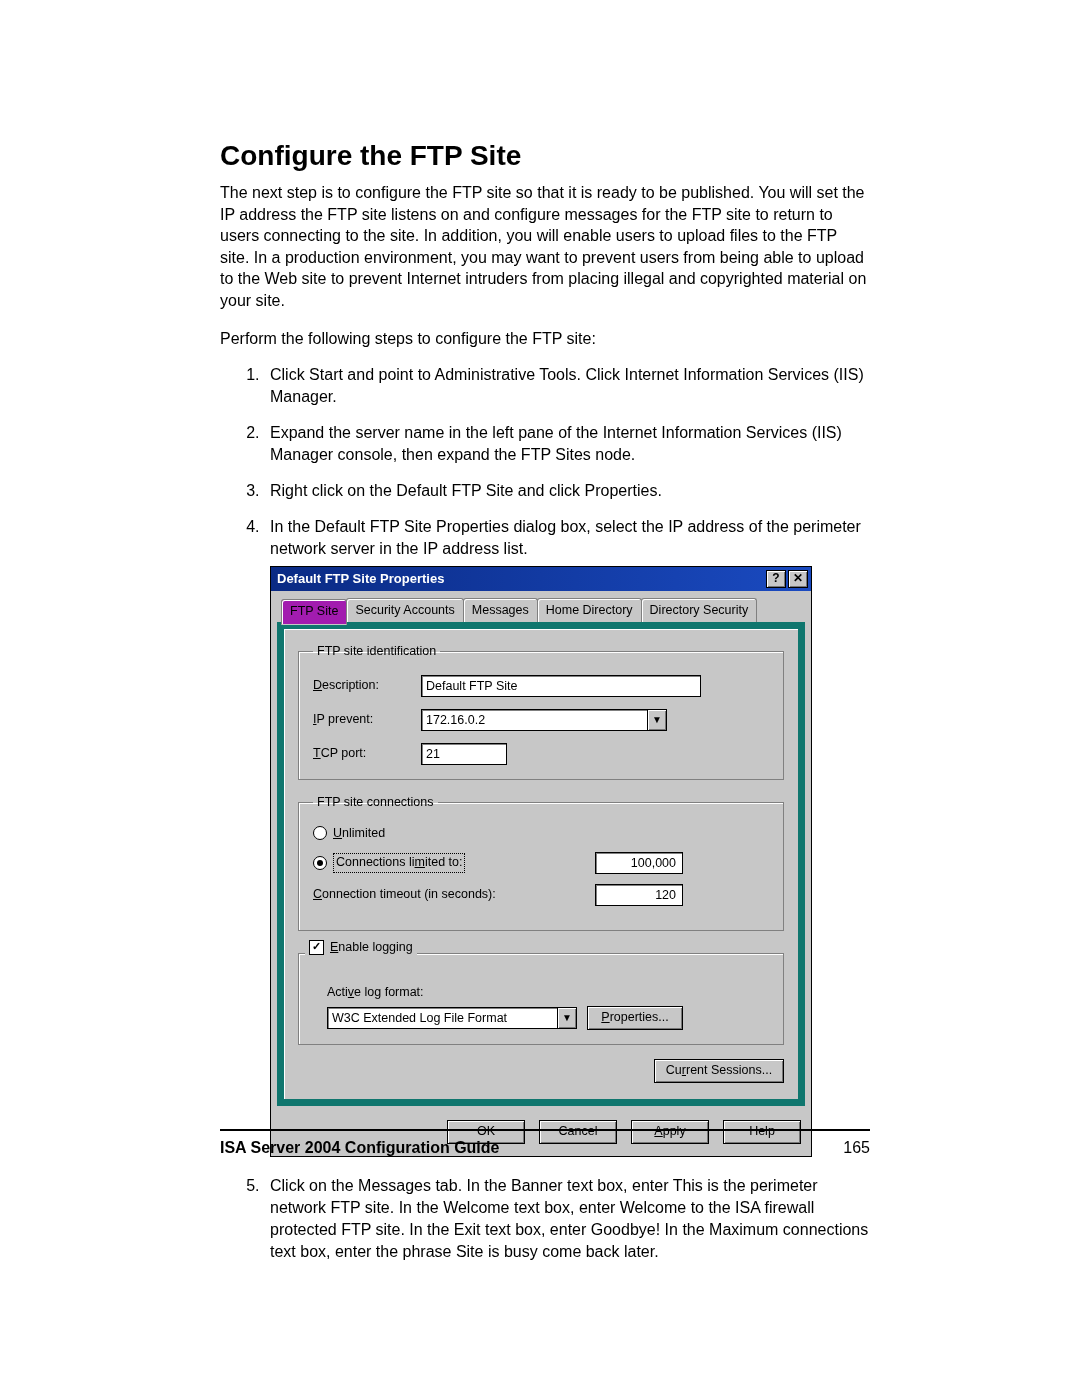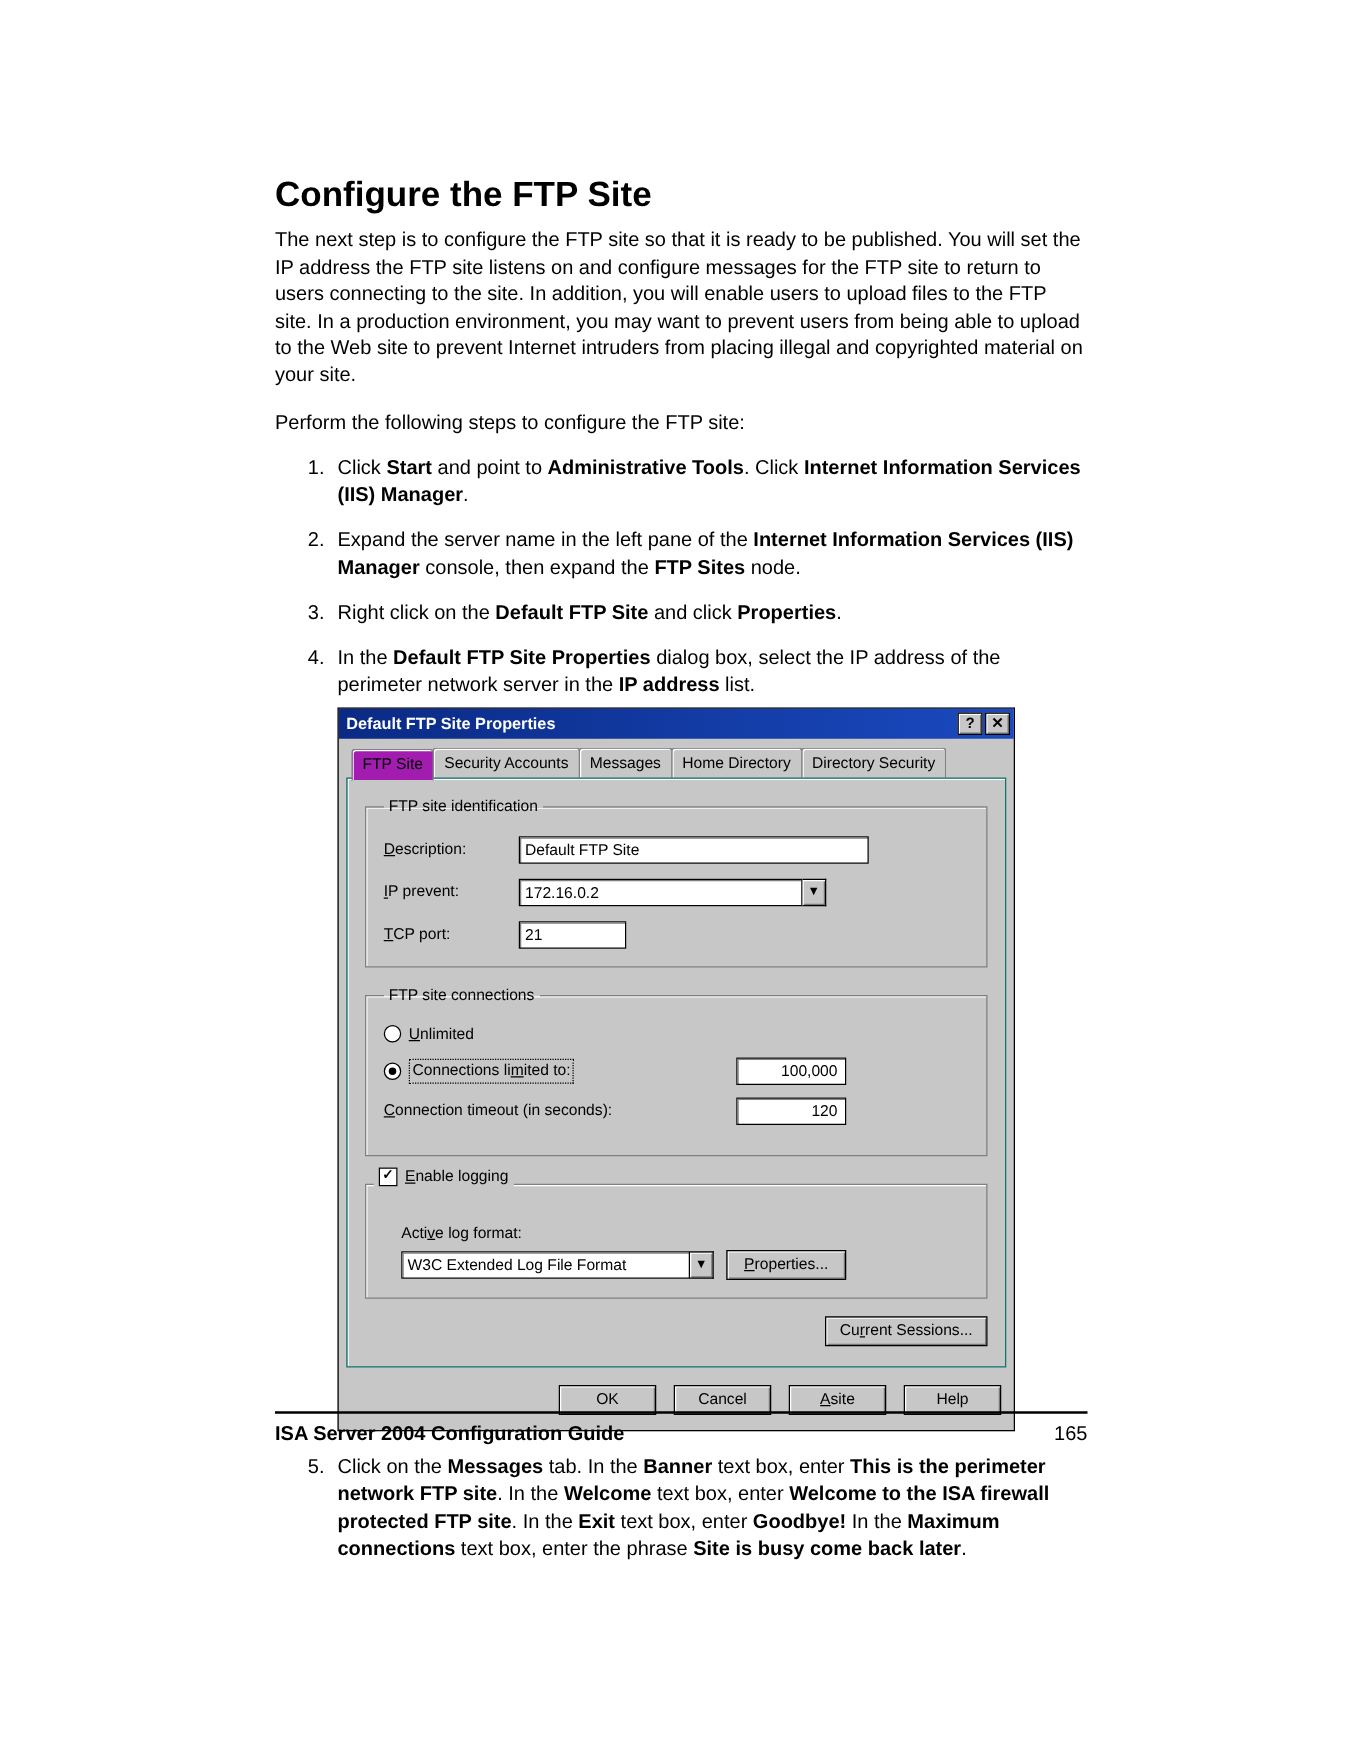--- a/index.html
+++ b/index.html
@@ -36,21 +36,21 @@
   ol.steps {
     font-size: 16px;
     line-height: 1.38;
     padding-left: 44px;
     margin: 0;
   }
   ol.steps > li {
     margin-bottom: 14px;
     padding-left: 6px;
   }
-  b { font-weight: bold; }
+  b { font-weight: normal; }
 
   
   .dialog-wrap {
     margin: 6px 0 18px 0;
   }
   .dialog {
     width: 540px;
     background: #c7c7c7;
     border: 1px solid #000;
     font-family: Tahoma, "MS Sans Serif", Arial, sans-serif;
@@ -104,21 +104,21 @@
   }
   .tab.active {
     background: #a21caf;
     top: 2px;
     z-index: 2;
     border-bottom: 1px solid #c7c7c7;
     margin-bottom: -1px;
   }
   .tab-panel {
     margin: 0 6px 6px 6px;
-    border: 1px solid #0f766e;
+    border: 7px solid #0f766e;
     box-shadow: inset 1px 1px 0 #fff;
     background: #c7c7c7;
     padding: 14px 14px 16px 14px;
     position: relative;
   }
   fieldset.groupbox {
     border: 1px solid #808080;
     box-shadow: inset 1px 1px 0 #fff;
     border-radius: 0;
     margin: 0 0 14px 0;
@@ -380,21 +380,21 @@
                   <span>rent Sessions...</span>
                 </div>
             </div>
           </div>
 
           <div class="dialog-bottom">
             <div class="btn">OK</div>
             <div class="btn">Cancel</div>
             <div class="btn">
                 <span class="underline-char">A</span>
-                <span>site</span>
+                <span>pply</span>
               </div>
             <div class="btn">Help</div>
           </div>
         </div>
       </div>
     </li>
 
     <li>
       <span>Click on the </span><b>Messages</b><span> tab. In the </span><b>Banner</b><span> text box, enter </span><b>This is the perimeter network FTP site</b><span>. In the </span><b>Welcome</b><span> text box, enter </span><b>Welcome to the ISA firewall protected FTP site</b><span>. In the </span><b>Exit</b><span> text box, enter </span><b>Goodbye!</b><span> In the </span><b>Maximum connections</b><span> text box, enter the phrase </span><b>Site is busy come back later</b><span>.</span>
     </li>

